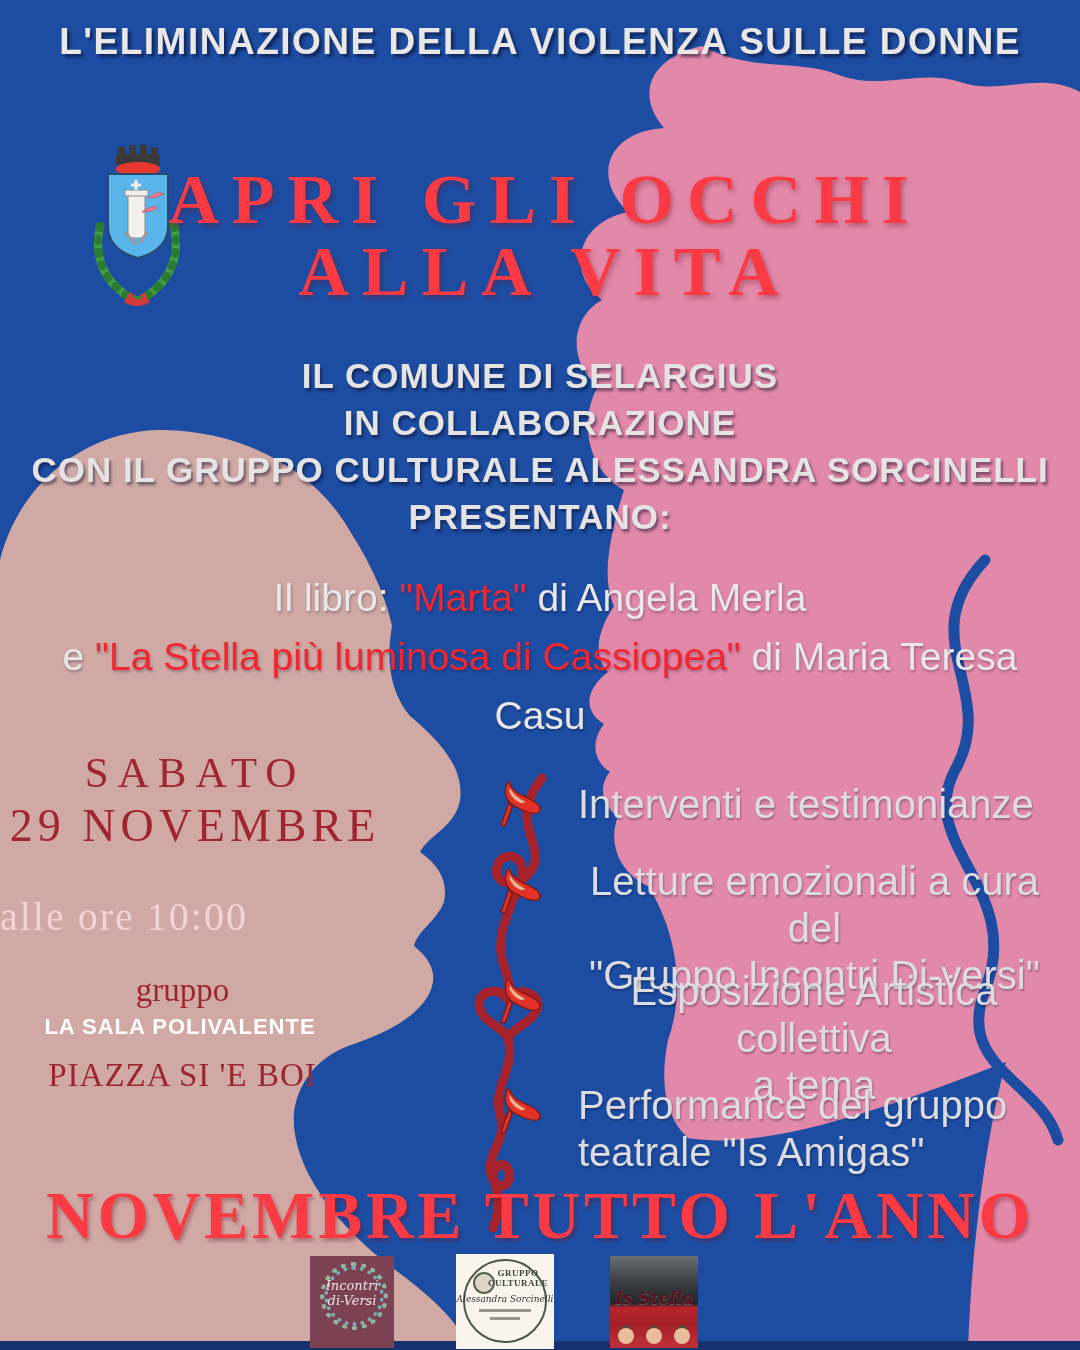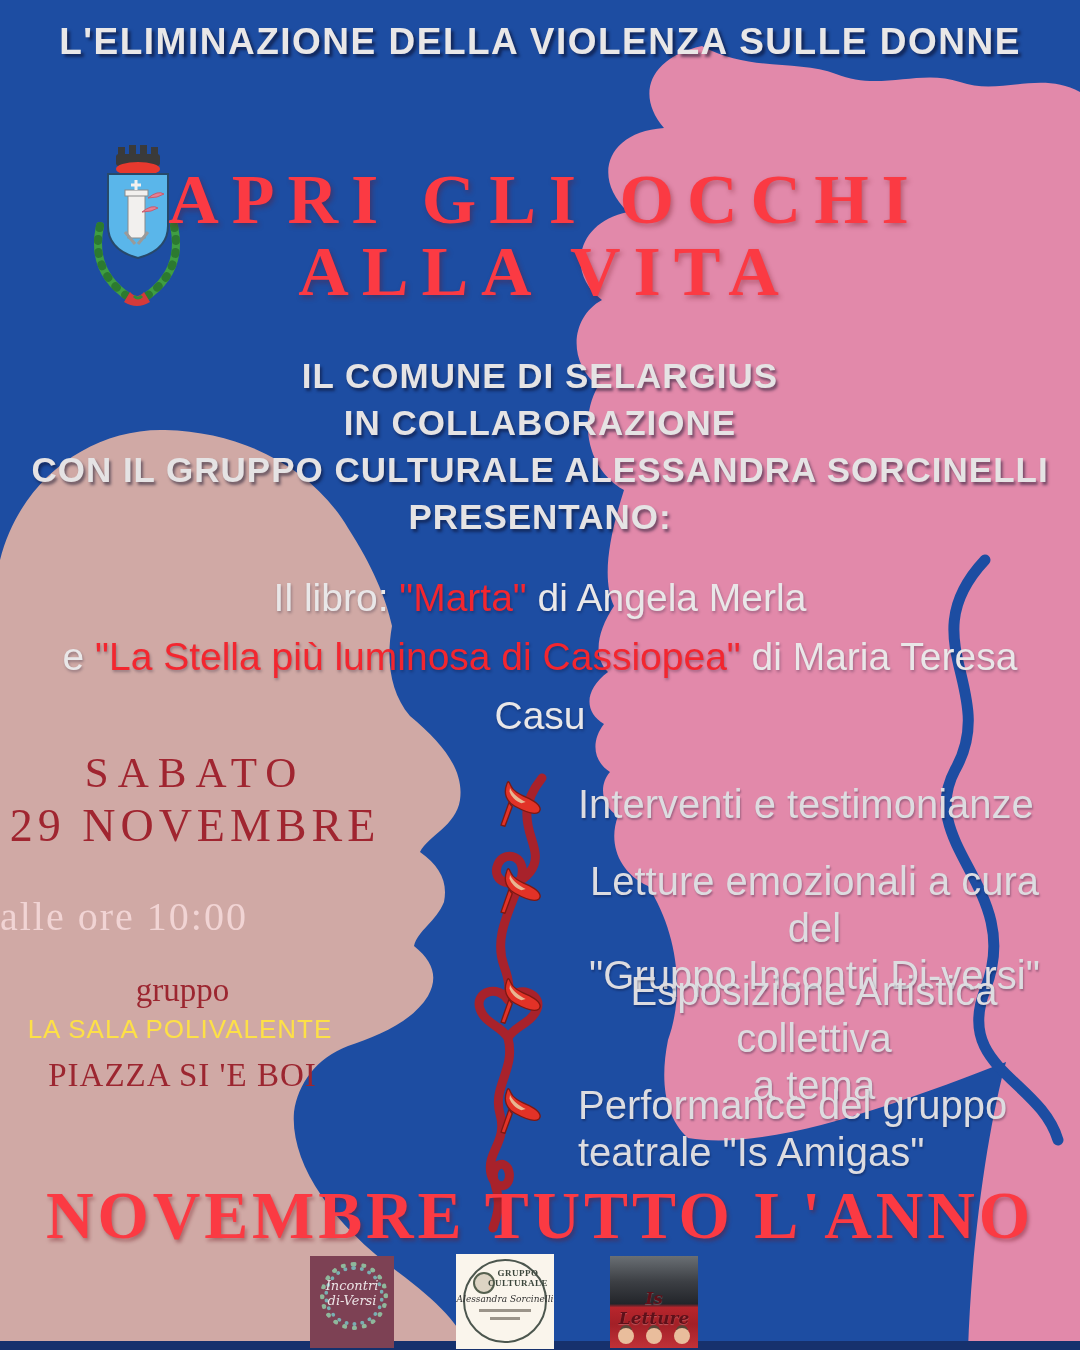--- a/index.html
+++ b/index.html
@@ -23,22 +23,22 @@
   .books .red{color:#f3262f;}
 
   .dateblock{left:0;top:748px;width:390px;text-align:center;color:#a02530;
          font-family:"Liberation Serif",serif;font-weight:400;}
   .dateblock .d1{font-size:43px;letter-spacing:9px;line-height:50px;}
   .dateblock .d2{font-size:46px;letter-spacing:5px;line-height:56px;}
   .time{left:0;top:893px;width:375px;text-align:left;color:#f1d4d4;
         font-family:"Liberation Serif",serif;font-weight:400;font-size:40px;letter-spacing:2px;}
   .presso{left:0;top:972px;width:365px;text-align:center;color:#9c2630;
         font-family:"Liberation Serif",serif;font-size:33px;}
-  .venue{left:0;top:1014px;width:360px;text-align:center;color:#fde047;font-weight:400;
-        font-size:26px;letter-spacing:1px;font-stretch:condensed;}
+  .venue{left:0;top:1014px;width:360px;text-align:center;color:#ffffff;font-weight:700;
+        font-size:22px;letter-spacing:1px;font-stretch:condensed;}
   .square{left:0;top:1057px;width:365px;text-align:center;color:#9c2630;
         font-family:"Liberation Serif",serif;font-size:33px;letter-spacing:1px;}
 
   .pitem{color:#dddce0;font-size:40px;line-height:47px;text-shadow:1px 2px 2px rgba(10,10,35,.3);}
   .shoe{width:54px;height:54px;}
 
   .footer{left:0;top:1176px;width:1080px;text-align:center;color:#fb3a43;
          font-family:"Liberation Serif",serif;font-weight:700;font-size:68px;letter-spacing:4px;
          transform:scaleX(.97);text-shadow:2px 3px 4px rgba(110,20,30,.4);}
 
@@ -251,19 +251,19 @@
     <div class="caps">
       <div>GRUPPO</div>
       <div>CULTURALE</div>
     </div>
     <div class="sig">Alessandra Sorcinelli</div>
     <div class="bar"></div>
     <div class="bar b2"></div>
   </div>
 
   <div class="logo logo3">
-    <div class="script">Is Letture</div>
+    <div class="script">Is Stella</div>
     <div class="face" style="left:8px"></div>
     <div class="face" style="left:36px"></div>
     <div class="face" style="left:64px"></div>
   </div>
 
 </div>
 
 </body></html>

